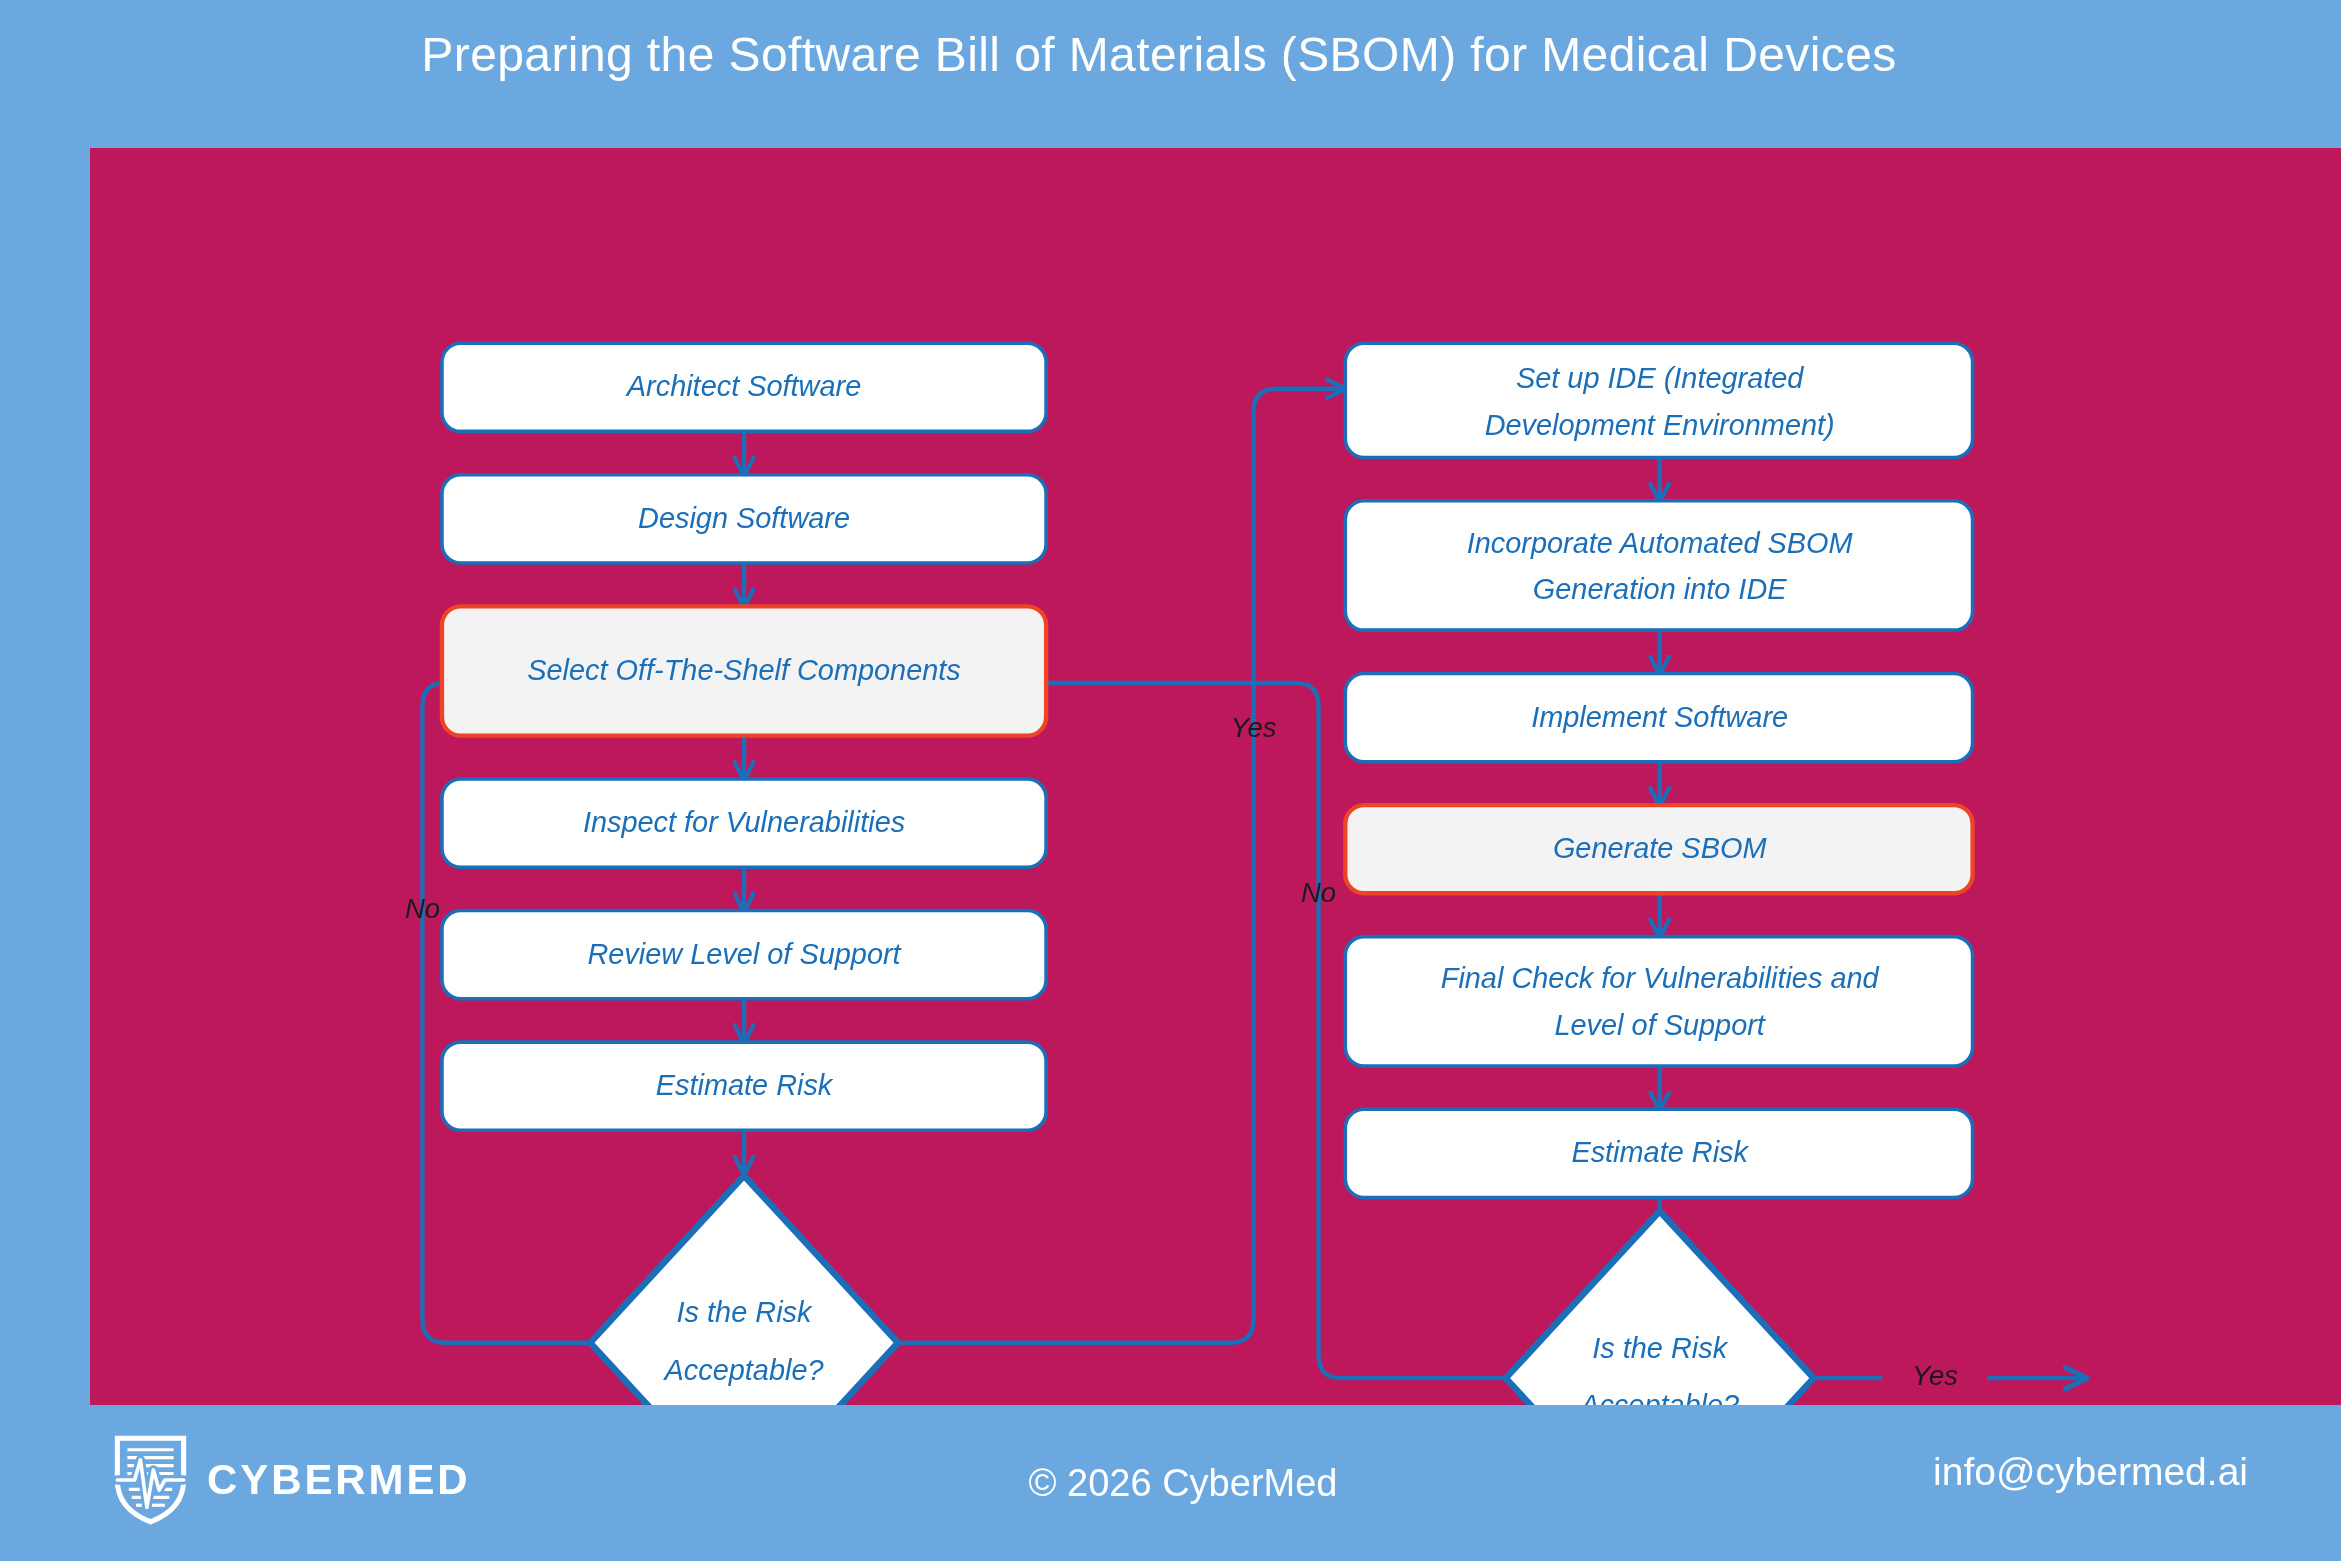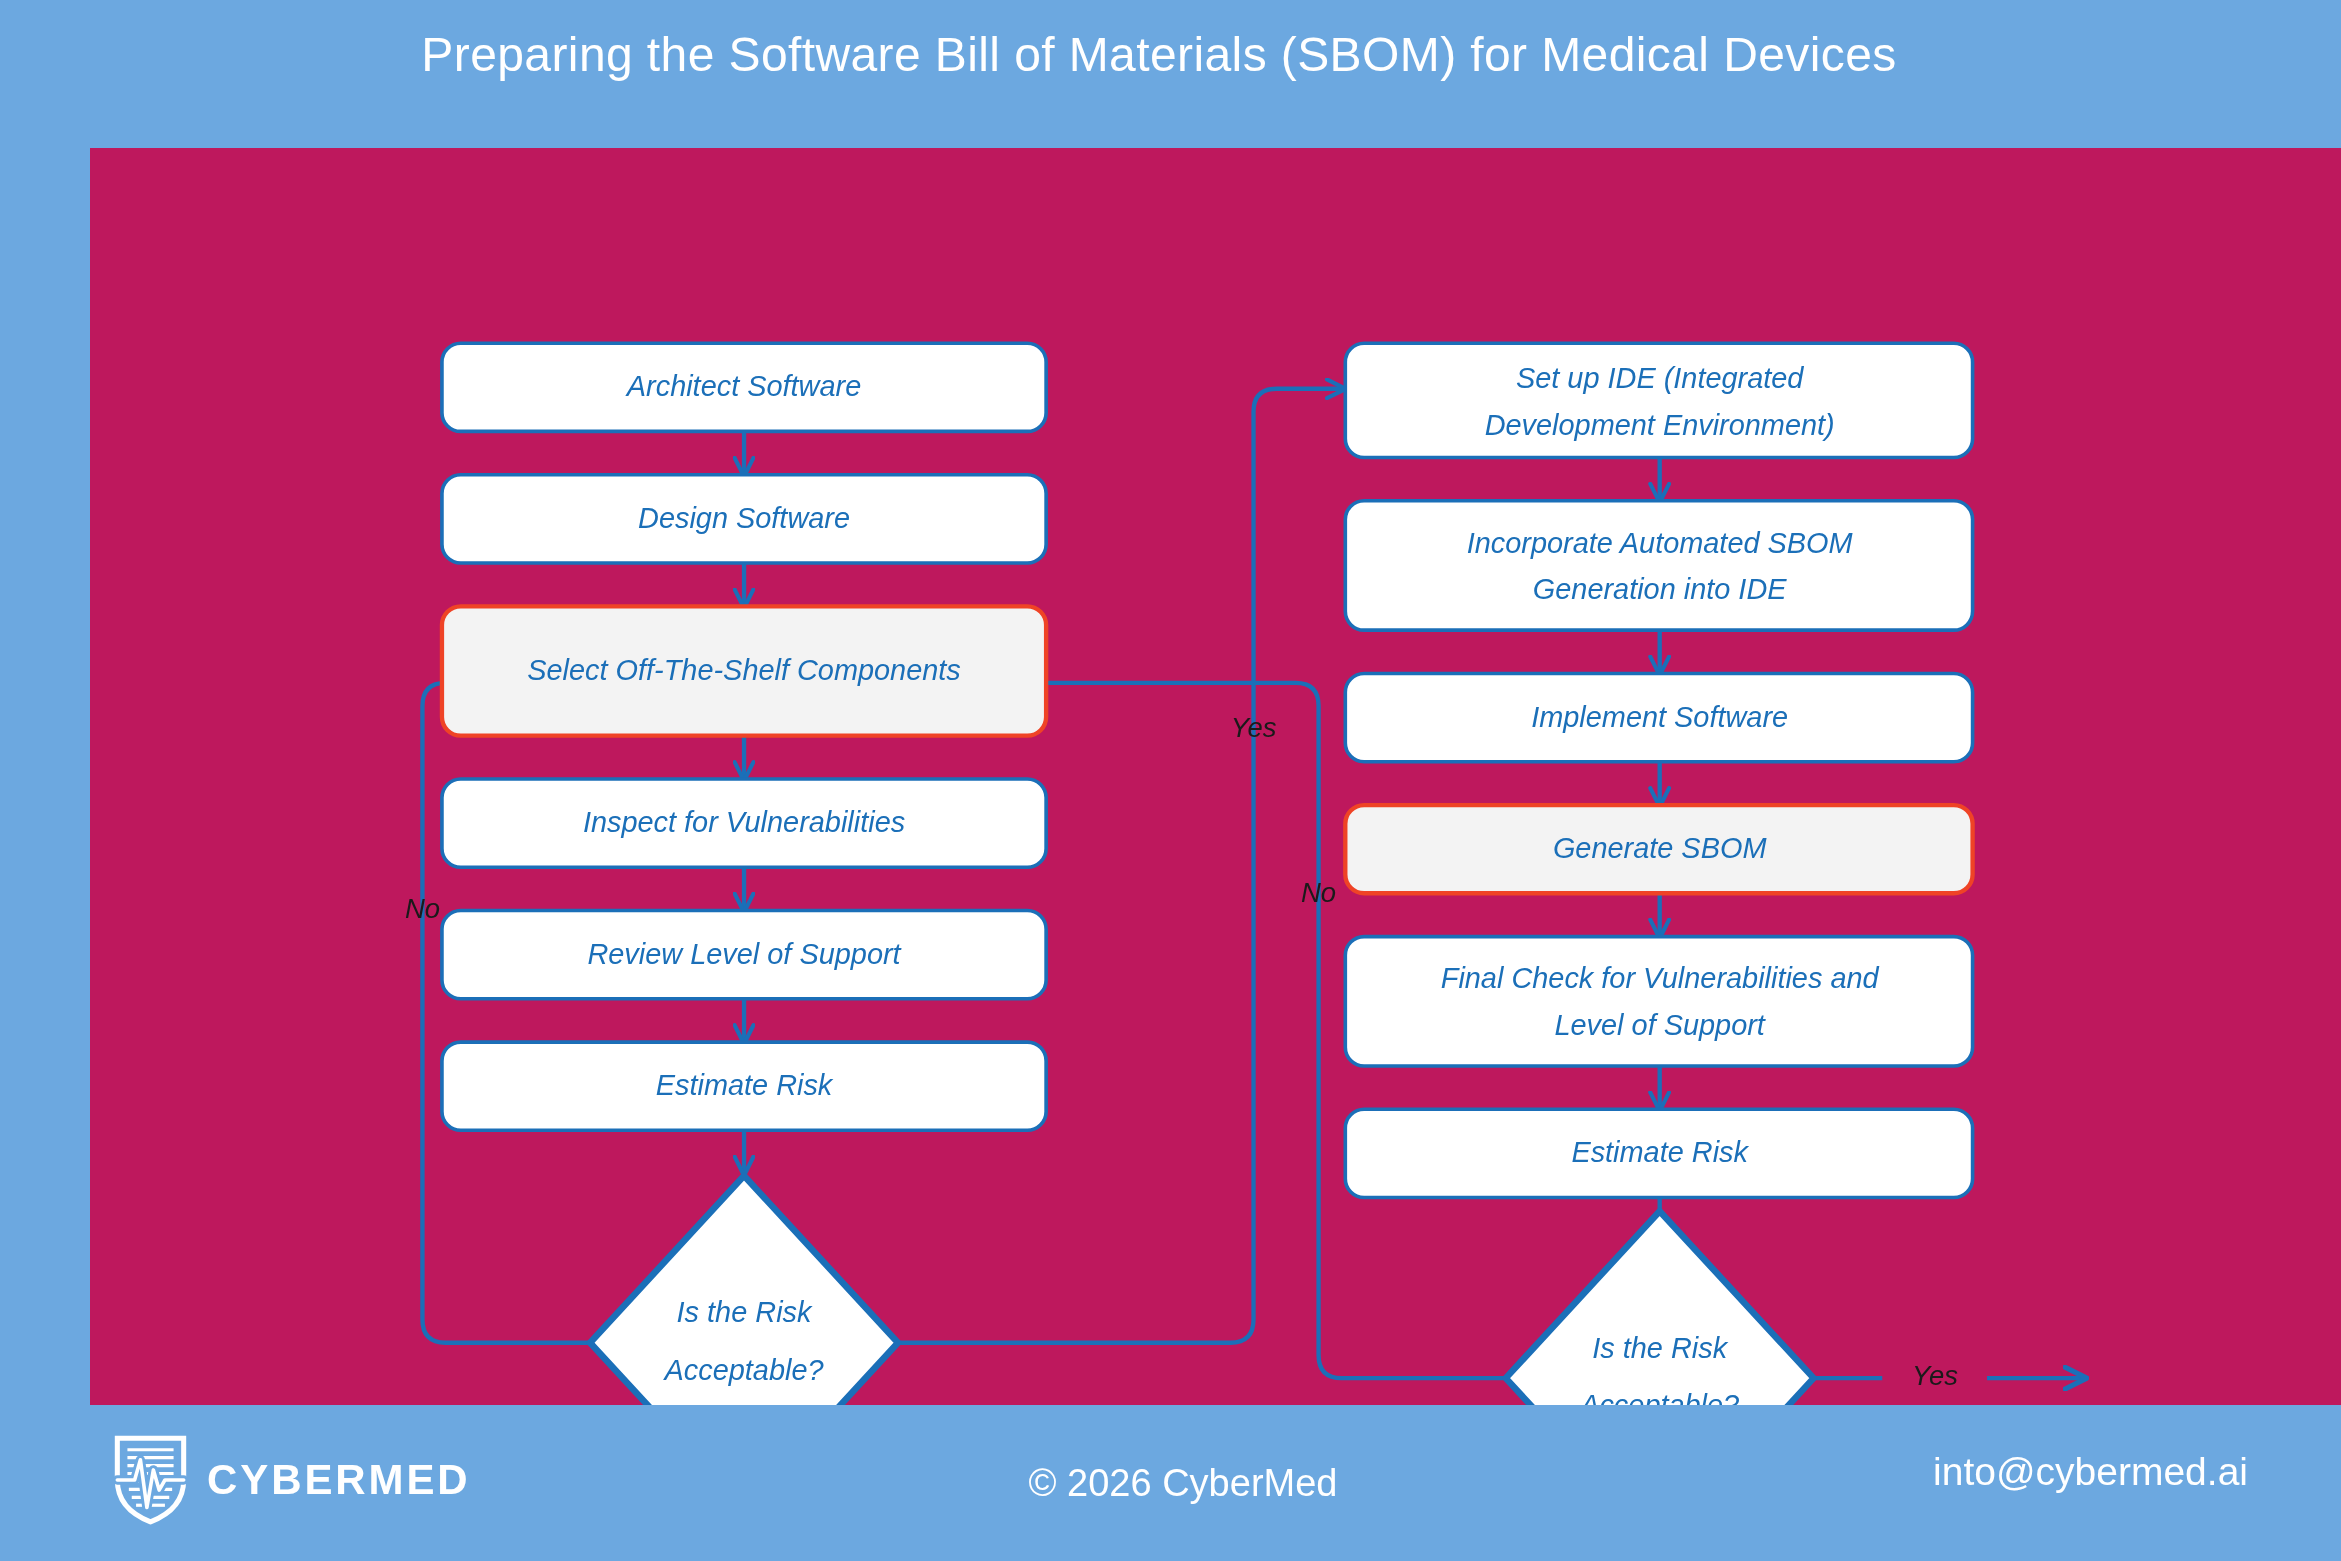--- a/index.html
+++ b/index.html
@@ -261,15 +261,15 @@
         <line x1="32" y1="97" x2="72" y2="97"></line>
       </g>
       <path d="M6 62 H30 L38 34 L47 100 L56 48 L64 76 L72 62 H98" fill="none" stroke="#6ca8e0" stroke-width="13" stroke-linejoin="round" stroke-linecap="round"></path>
       <path d="M6 62 H30 L38 34 L47 100 L56 48 L64 76 L72 62 H98" fill="none" stroke="#ffffff" stroke-width="5" stroke-linejoin="round" stroke-linecap="round"></path>
     </svg>
     <div id="footer-wordmark">CYBERMED</div>
   </div>
 
   <div id="footer-copyright">© 2026 CyberMed</div>
 
-  <div id="footer-email">into@cybermed.ai</div>
+  <div id="footer-email">info@cybermed.ai</div>
 </div>
 
 
 </body></html>

